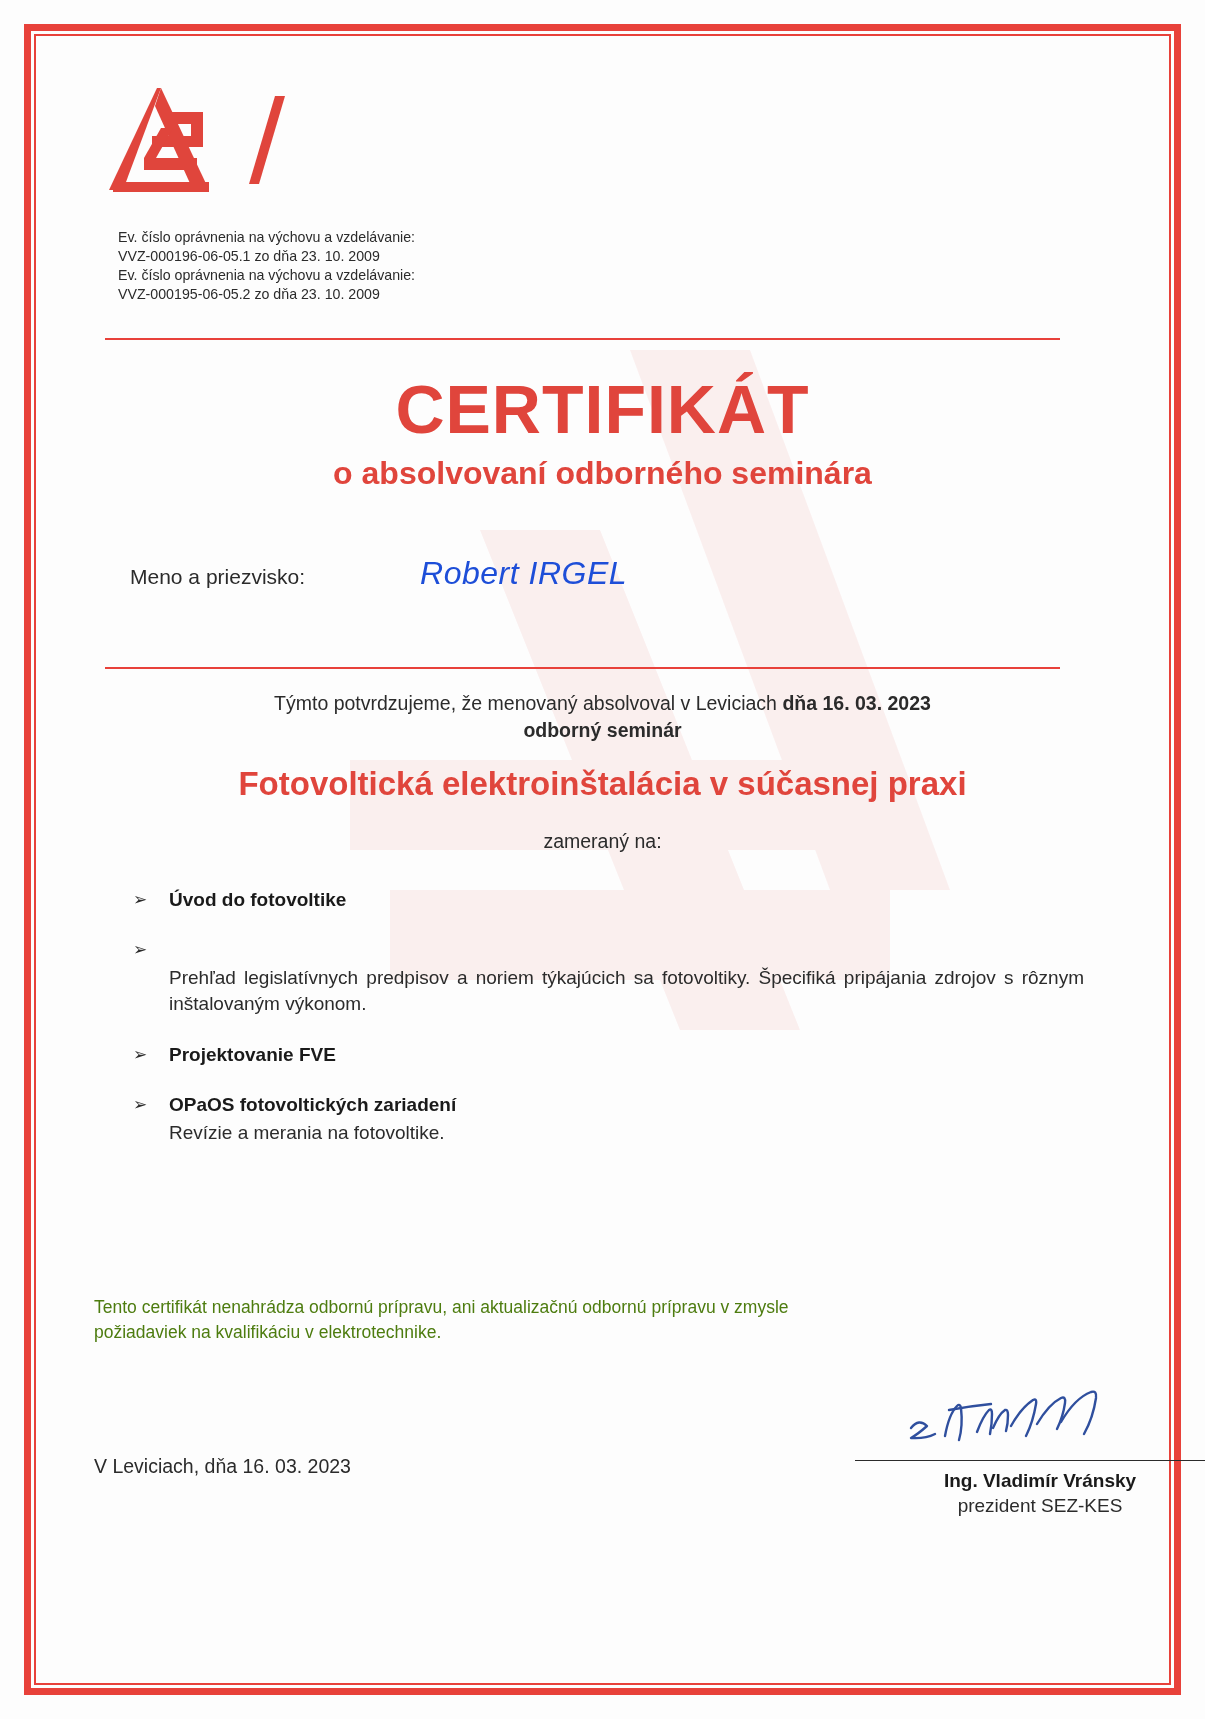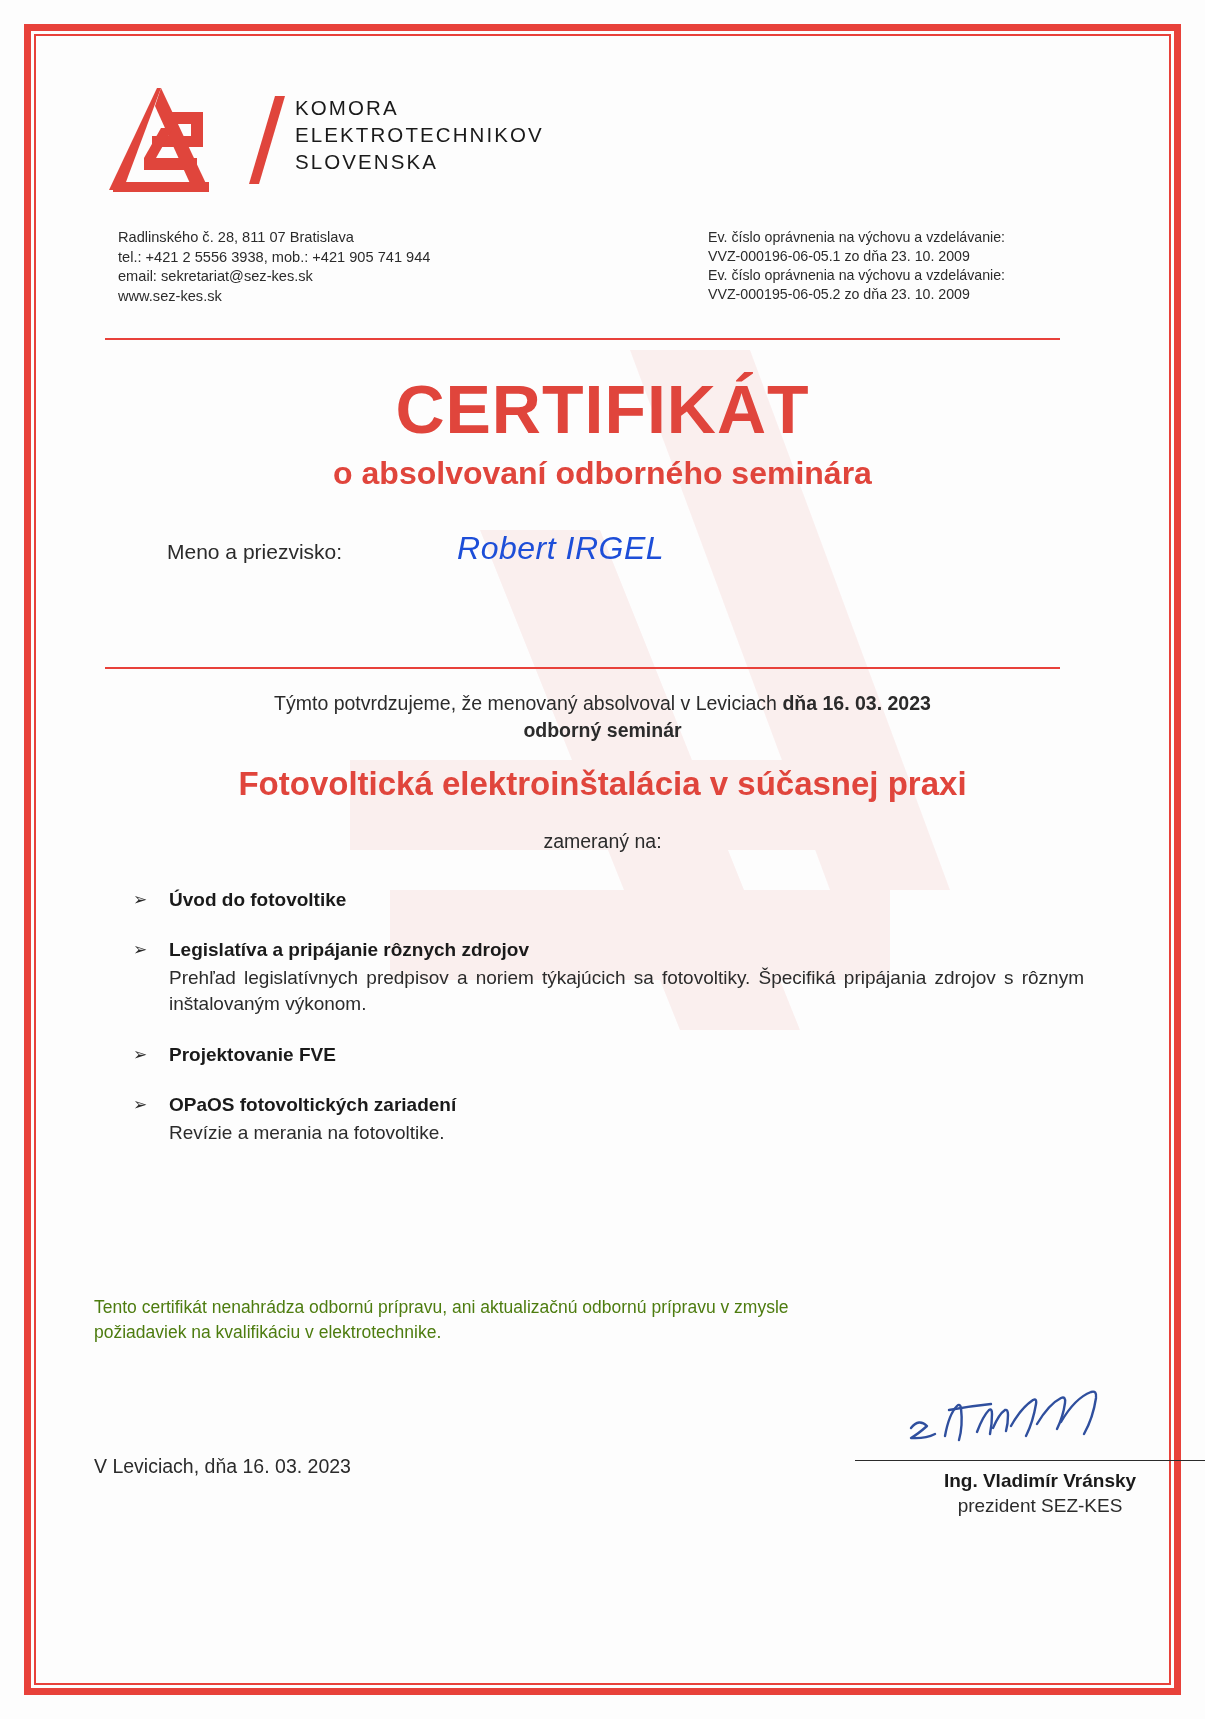--- a/index.html
+++ b/index.html
@@ -84,22 +84,22 @@
     position:absolute;left:0;top:320px;width:1085px;text-align:center;
     font-size:68px;font-weight:bold;color:#e0453c;letter-spacing:1px;
   }
   .subtitle{
     position:absolute;left:0;top:405px;width:1085px;text-align:center;
     font-size:32px;font-weight:bold;color:#e0453c;
   }
 
   
   .name-row{
-    position:absolute;left:70px;top:480px;width:1000px;
-    display:flex;align-items:baseline;margin-left:37px;
+    position:absolute;left:70px;top:505px;width:1000px;
+    display:flex;align-items:baseline;
   }
   .name-label{font-size:21px;color:#2b2b2b;}
   .name-value{
     margin-left:115px;
     font-size:32px;font-weight:normal;font-style:italic;color:#1d4ed8;
     letter-spacing:.5px;
   }
 
   
   .confirm{
@@ -193,35 +193,24 @@
           <polygon points="39,74 56,44 68,44 51,74"></polygon>
         </g>
       </svg>
 
       <div class="logo-text">
 
         <svg class="org-sep" viewBox="0 0 40 92">
           <polygon points="28,2 38,2 12,90 2,90" fill="#e0453c"></polygon>
         </svg>
 
-        <div class="org org2">
-          <div>KOMORA</div>
-          <div>ELEKTROTECHNIKOV</div>
-          <div>SLOVENSKA</div>
-        </div>
       </div>
     </div>
 
     <div class="contacts">
-      <div class="addr">
-        <div>Radlinského č. 28, 811 07 Bratislava</div>
-        <div>tel.: +421 2 5556 3938, mob.: +421 905 741 944</div>
-        <div>email: sekretariat@sez-kes.sk</div>
-        <div>www.sez-kes.sk</div>
-      </div>
 
       <div class="auth">
         <div><b>Ev. číslo oprávnenia na výchovu a vzdelávanie:</b></div>
         <div>VVZ-000196-06-05.1 zo dňa 23. 10. 2009</div>
         <div><b>Ev. číslo oprávnenia na výchovu a vzdelávanie:</b></div>
         <div>VVZ-000195-06-05.2 zo dňa 23. 10. 2009</div>
       </div>
     </div>
 
     <div class="rule rule-top"></div>
@@ -249,21 +238,20 @@
       <div class="topic">
         <div class="topic-head">
           <span class="arrow">➢</span>
           <span class="topic-title">Úvod do fotovoltike</span>
         </div>
       </div>
 
       <div class="topic">
         <div class="topic-head">
           <span class="arrow">➢</span>
-          <span class="topic-title">Legislatíva a pripájanie rôznych zdrojov</span>
         </div>
         <div class="topic-desc">Prehľad legislatívnych predpisov a noriem týkajúcich sa fotovoltiky. Špecifiká pripájania zdrojov s rôznym inštalovaným výkonom.</div>
       </div>
 
       <div class="topic">
         <div class="topic-head">
           <span class="arrow">➢</span>
           <span class="topic-title">Projektovanie FVE</span>
         </div>
       </div>

